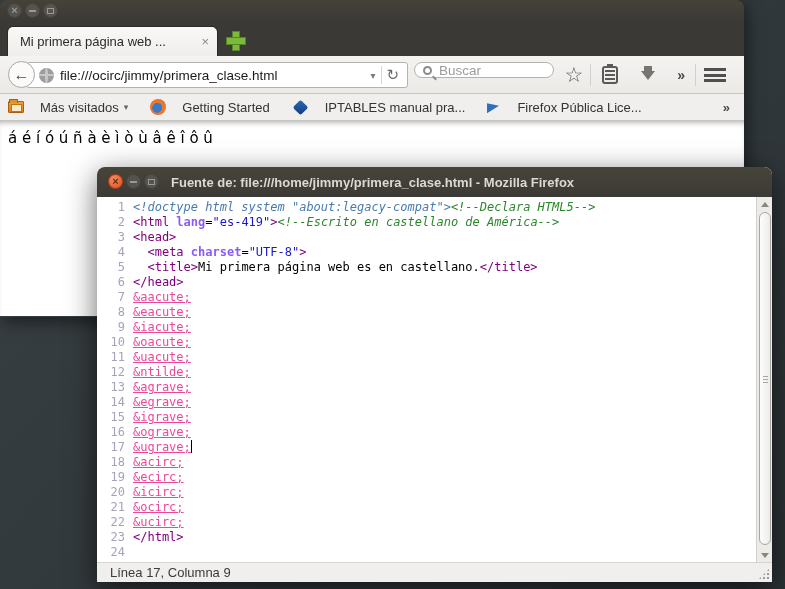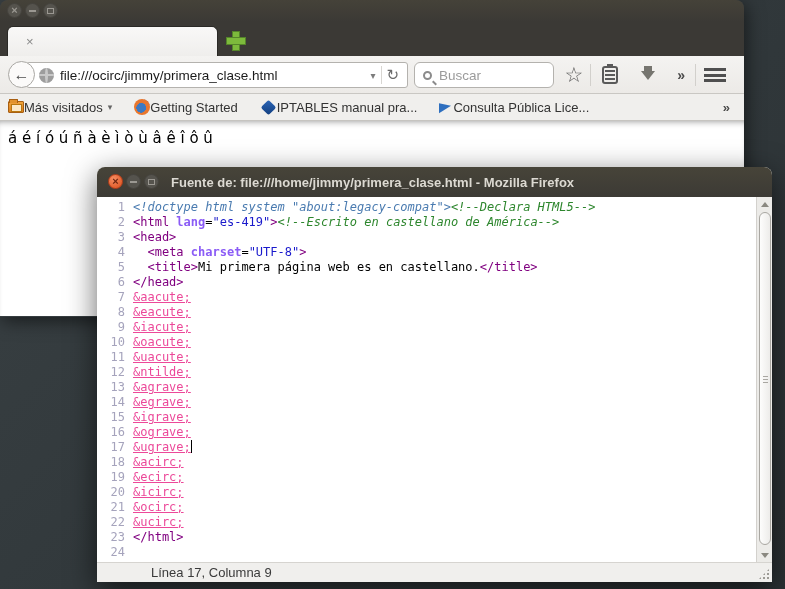--- a/index.html
+++ b/index.html
@@ -54,22 +54,22 @@
     background:#FFF; border:1px solid #B4B2AE; border-radius:3px;
     display:flex; align-items:center; padding-left:12px; }
   .globe { width:15px; height:15px; border-radius:50%; background:#9D9D9D;
     margin-right:6px; flex:none; position:relative; overflow:hidden; }
   .globe::before { content:""; position:absolute; left:0; top:6px; width:15px; height:2px; background:#C9C9C9; }
   .globe::after  { content:""; position:absolute; left:6px; top:0; width:2.5px; height:15px;
     background:#C9C9C9; border-radius:50%; }
   .url-text { font-size:13.5px; color:#1B1B1B; flex:1; white-space:nowrap; overflow:hidden; }
   .url-drop { font-size:10px; color:#7C7C7C; padding:0 6px; }
   .reload { font-size:15px; color:#6B6B6B; padding:0 8px 0 4px; border-left:1px solid #D8D6D2; }
-  .searchbox { position:absolute; left:414px; top:6px; width:140px; height:26px;
-    background:#FFF; border:1px solid #B4B2AE; border-radius:6px;
+  .searchbox { position:absolute; left:414px; top:6px; width:140px; height:16px;
+    background:#FFF; border:1px solid #B4B2AE; border-radius:11px;
     display:flex; align-items:center; padding-left:8px; }
   .mag { width:9px; height:9px; border:2px solid #8B8B8B; border-radius:50%;
     position:relative; margin-right:7px; flex:none; }
   .mag::after { content:""; position:absolute; width:5px; height:2px; background:#8B8B8B;
     transform:rotate(45deg); left:7px; top:9px; }
   .search-ph { font-size:13.5px; color:#9B9B9B; }
   .nav-icons { position:absolute; right:8px; top:0; height:38px; display:flex;
     align-items:center; gap:0; }
   .icon-star { font-size:21px; color:#5C5C5C; padding:0 7px; }
   .vsep { width:1px; height:22px; background:#D2D0CC; }
@@ -88,21 +88,21 @@
   .hamburger { width:22px; height:14px; border-top:3px solid #4F4F4F; margin:0 10px 0 8px;
     position:relative; }
   .hamburger::before, .hamburger::after { content:""; position:absolute; left:0; width:22px;
     height:3px; background:#4F4F4F; }
   .hamburger::before { top:2.5px; } .hamburger::after { top:8px; }
 
   
   .bookmarksbar { height:27px; background:#F0EFED; border-bottom:1px solid #C6C4C0;
     display:flex; align-items:center; padding-left:8px; position:relative; }
   .bm { display:flex; align-items:center; margin-right:22px; }
-  .bm-label { font-size:13px; color:#333; margin-left:0; white-space:nowrap;text-align:right; }
+  .bm-label { font-size:13px; color:#333; margin-left:16px; white-space:nowrap;text-align:right; }
   .bm-drop { font-size:9px; color:#666; margin-left:5px; }
   .ic-folder { width:16px; height:12px; background:linear-gradient(#F0A33C,#D97F1E);
     border:1px solid #A85F12; border-radius:1px; position:relative; }
   .ic-folder::before { content:""; position:absolute; left:0; top:-3px; width:7px; height:3px;
     background:#E2922C; border:1px solid #A85F12; border-bottom:none; border-radius:1px 1px 0 0; }
   .ic-folder::after { content:""; position:absolute; left:2px; top:2px; width:9px; height:6px;
     background:#FCE9C8; border:1px solid #B9770F; }
   .ic-firefox { width:16px; height:16px; border-radius:50%;
     background:radial-gradient(circle at 45% 55%, #3C79C2 0 38%, #E8762D 40% 70%, #C2541C 72%); }
   .ic-cube { width:11px; height:11px; background:linear-gradient(135deg,#2C66B8,#123E7E);
@@ -150,21 +150,21 @@
     border-top:5px solid #8A8880; }
   .sb-thumb { position:absolute; left:1.5px; top:15px; width:12px; height:333px;
     background:linear-gradient(90deg,#FDFDFC,#EDECEA); border:1px solid #A9A7A2;
     border-radius:7px; }
   .sb-thumb::after { content:""; position:absolute; left:3px; top:50%; width:5px; height:1px;
     background:#A9A7A2; box-shadow:0 -3px 0 #A9A7A2, 0 3px 0 #A9A7A2; }
 
   
   .statusbar { height:20px; background:#F0EFED; border-top:1px solid #D6D4D0;
     display:flex; align-items:center; position:relative; }
-  .status-text { font-size:13px; color:#3A3A3A; padding-left:13px;margin-left:41px; }
+  .status-text { font-size:13px; color:#3A3A3A; padding-left:13px; }
   .grip { position:absolute; right:2px; bottom:2px; width:12px; height:12px;
     background-image:radial-gradient(#9C9A95 1px, transparent 1.1px);
     background-size:4px 4px; clip-path:polygon(100% 0,100% 100%,0 100%); }
 </style>
 </head>
 <body>
 
 <div class="win" id="main-window">
   <div class="titlebar">
     <div class="wbtn gray" style="left:7px">
@@ -173,20 +173,21 @@
     <div class="wbtn gray" style="left:25px">
         <span class="min"></span>
       </div>
     <div class="wbtn gray" style="left:43px">
         <span class="max"></span>
       </div>
   </div>
 
   <div class="tabstrip">
     <div class="tab">
+      <span class="tab-label">Mi primera página web ...</span>
       <span class="tab-close">×</span>
     </div>
     <div class="newtab"></div>
   </div>
 
   <div class="navbar">
     <div class="backbtn">
         <span>←</span>
       </div>
     <div class="urlbar">
@@ -219,21 +220,21 @@
     <div class="bm">
       <span class="ic-firefox"></span>
       <span class="bm-label">Getting Started</span>
     </div>
     <div class="bm">
       <span class="ic-cube"></span>
       <span class="bm-label">IPTABLES manual pra...</span>
     </div>
     <div class="bm">
       <span class="ic-wing"></span>
-      <span class="bm-label">Consulta Pública Lice...</span>
+      <span class="bm-label">Firefox Pública Lice...</span>
     </div>
     <span class="bm-overflow">»</span>
   </div>
 
   <div class="page-content">
     <span class="page-text">á é í ó ú ñ à è ì ò ù â ê î ô û</span>
   </div>
 </div>
 
 <div class="win" id="source-window">

